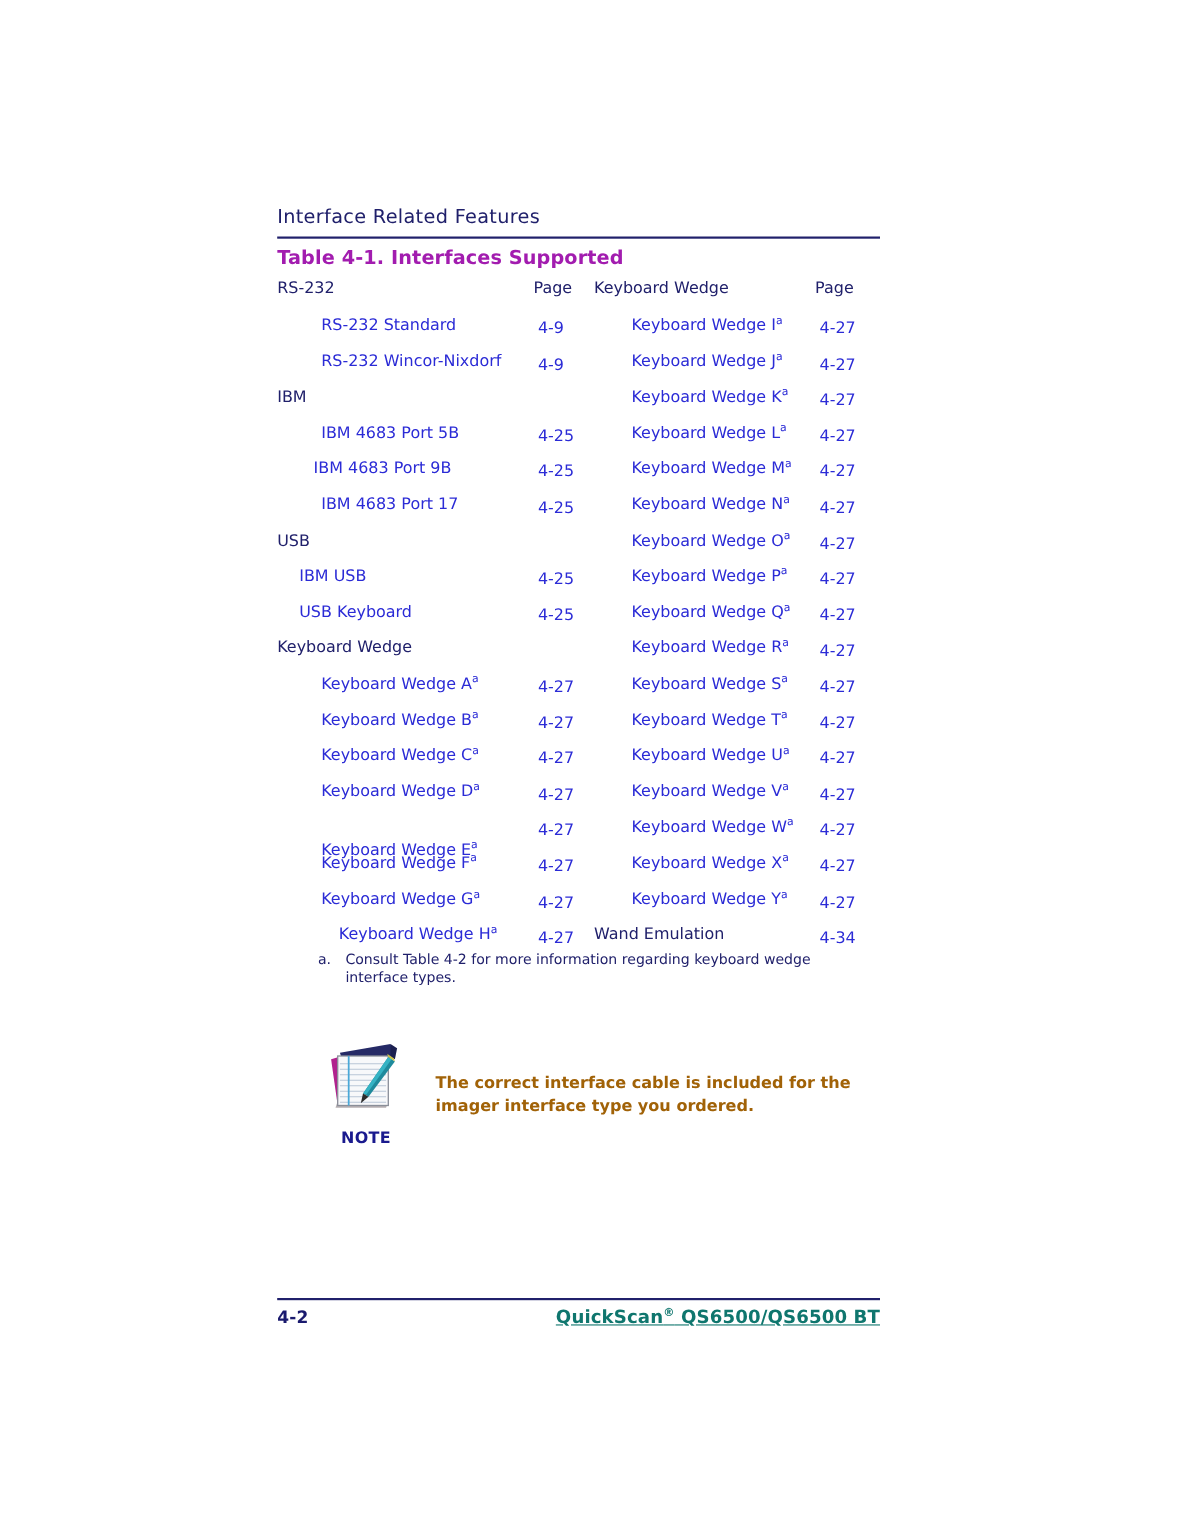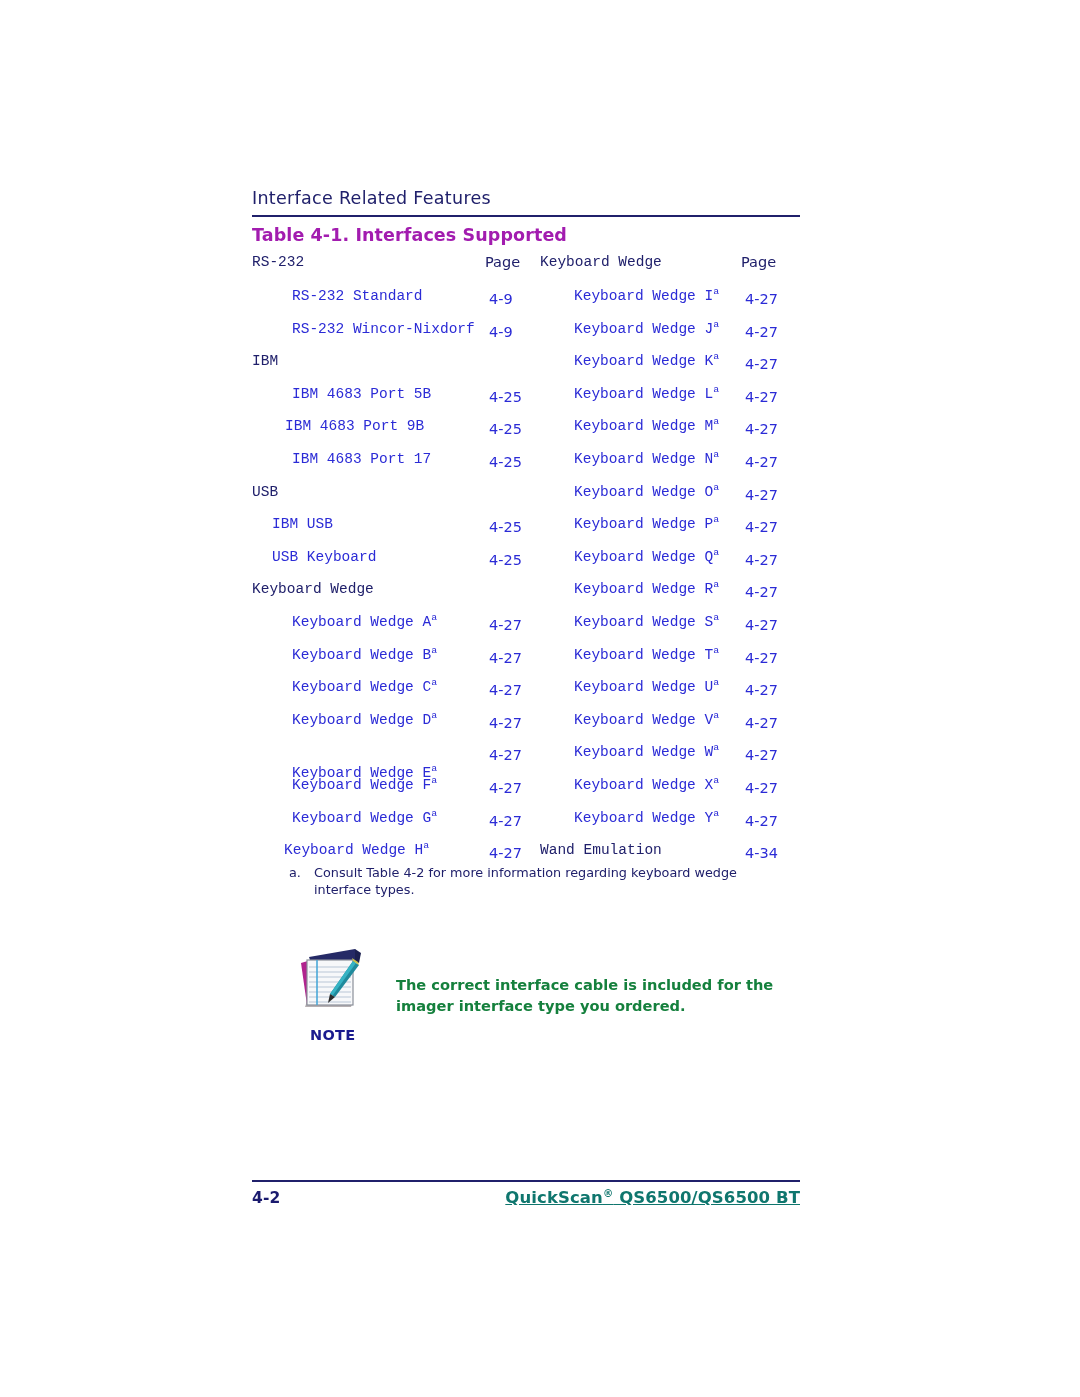--- a/index.html
+++ b/index.html
@@ -60,21 +60,20 @@
     position: absolute;
     left: 0;
     top: 248px;
     width: 1080px;
   }
   .cell-label {
     position: absolute;
     font-size: 14.5px;
     line-height: 20px;
     white-space: nowrap;
-    font-family: Liberation Mono, monospace;
   }
   .cell-page {
     position: absolute;
     font-size: 14.5px;
     line-height: 20px;
     white-space: nowrap;
     text-align: left;
   }
   .grp {               
     color: #20206b;
@@ -139,21 +138,21 @@
     letter-spacing: 0.3px;
   }
   .note-text {
     position: absolute;
     left: 101px;
     top: 29px;
     width: 400px;
     font-size: 14.6px;
     font-weight: bold;
     line-height: 21px;
-    color: #15803d;
+    color: #a16207;
   }
 
   
   .foot-rule {
     position: absolute;
     left: 252px;
     top: 1180px;
     width: 548px;
     height: 2px;
     background: #20206b;
@@ -226,21 +225,21 @@
         <div class="cell-label lnk" style="left: 292px; top: 429.2px;">Keyboard Wedge C<sup class="fn">a</sup></div>
         <div class="cell-page lnk" style="left: 489px; top: 432.2px;">4-27</div>
         <div class="cell-label lnk" style="left: 292px; top: 461.8px;">Keyboard Wedge D<sup class="fn">a</sup></div>
         <div class="cell-page lnk" style="left: 489px; top: 464.8px;">4-27</div>
         <div class="cell-label lnk" style="left: 292px; top: 515px;">Keyboard Wedge E<sup class="fn">a</sup></div>
         <div class="cell-page lnk" style="left: 489px; top: 497.4px;">4-27</div>
         <div class="cell-label lnk" style="left: 292px; top: 527px;">Keyboard Wedge F<sup class="fn">a</sup></div>
         <div class="cell-page lnk" style="left: 489px; top: 530px;">4-27</div>
         <div class="cell-label lnk" style="left: 292px; top: 559.6px;">Keyboard Wedge G<sup class="fn">a</sup></div>
         <div class="cell-page lnk" style="left: 489px; top: 562.6px;">4-27</div>
-        <div class="cell-label lnk" style="left: 284px; top: 592.2px;">Keyboard Wedge H<sup class="fn">a</sup></div>
+        <div class="cell-label lnk" style="left: 308px; top: 592.2px;">Keyboard Wedge H<sup class="fn">a</sup></div>
         <div class="cell-page lnk" style="left: 489px; top: 595.2px;">4-27</div>
       </div>
     <div id="right-rows">
         <div class="cell-label lnk" style="left: 574px; top: 38px;">Keyboard Wedge I<sup class="fn">a</sup></div>
         <div class="cell-page lnk" style="left: 745px; top: 41px;">4-27</div>
         <div class="cell-label lnk" style="left: 574px; top: 70.6px;">Keyboard Wedge J<sup class="fn">a</sup></div>
         <div class="cell-page lnk" style="left: 745px; top: 73.6px;">4-27</div>
         <div class="cell-label lnk" style="left: 574px; top: 103.2px;">Keyboard Wedge K<sup class="fn">a</sup></div>
         <div class="cell-page lnk" style="left: 745px; top: 106.2px;">4-27</div>
         <div class="cell-label lnk" style="left: 574px; top: 135.8px;">Keyboard Wedge L<sup class="fn">a</sup></div>

